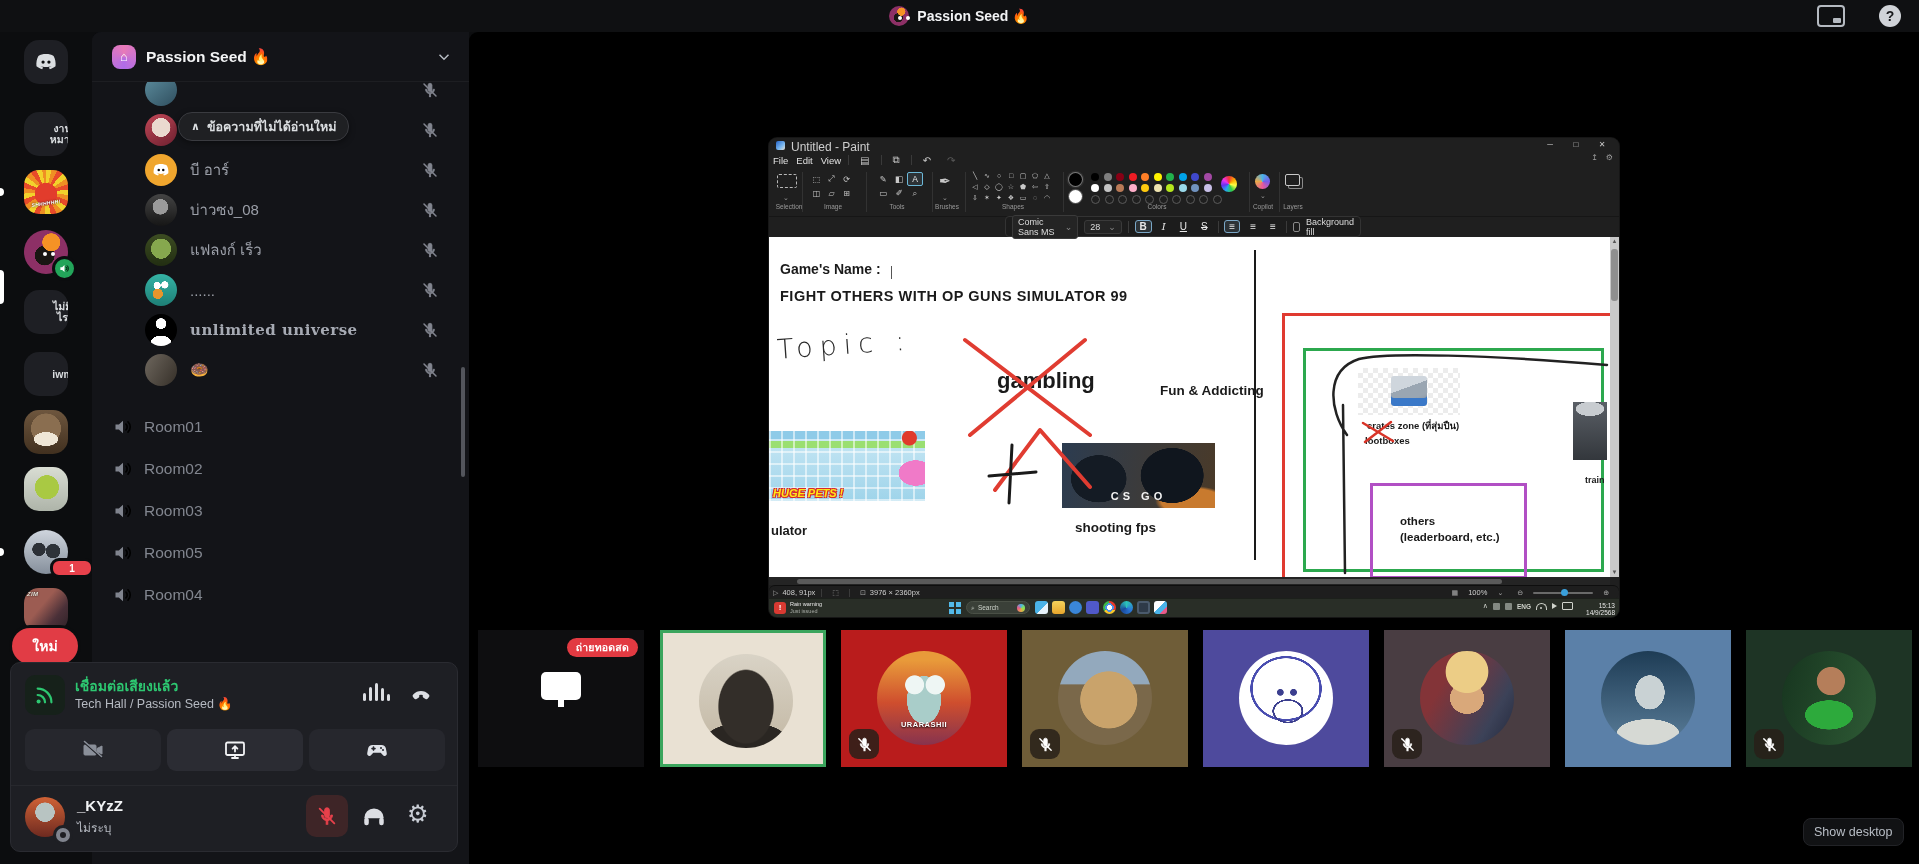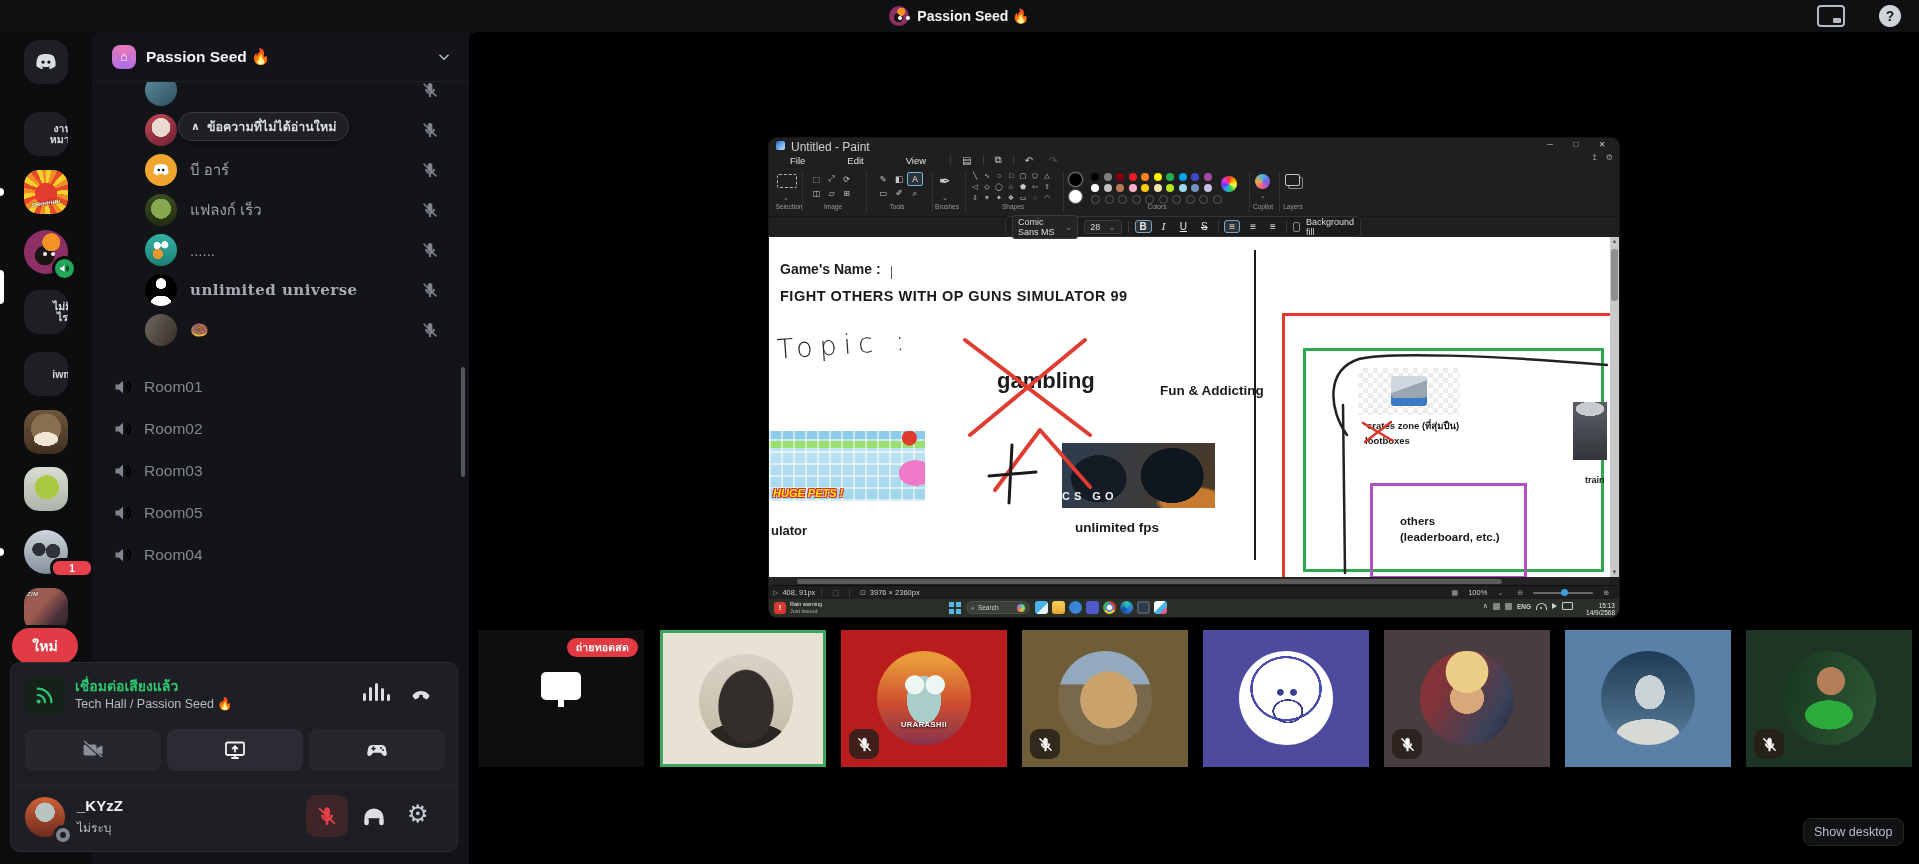--- a/index.html
+++ b/index.html
@@ -98,21 +98,21 @@
   .stage{position:absolute;left:469px;top:32px;width:1450px;height:832px;background:#000;border-radius:9px 0 0 0;}
   
   .screen{position:absolute;left:300px;top:106px;width:850px;height:479px;background:#1f1f1f;border-radius:8px;overflow:hidden;box-shadow:0 0 0 1px #161616;}
   .p-titlebar{position:absolute;left:0;top:0;width:850px;height:14px;background:#1f1f1f;}
   .p-logo{position:absolute;left:7px;top:3px;width:9px;height:9px;border-radius:2px;background:linear-gradient(135deg,#2563c8,#7ab8f0 60%,#e8e0d0);}
   .p-title{position:absolute;left:22px;top:2px;color:#cfcfcf;font-size:12px;}
   .p-winbtns{position:absolute;right:4px;top:0;display:flex;}
   .p-winbtns i{width:26px;height:13px;color:#c8c8c8;font-size:8px;font-style:normal;display:flex;align-items:center;justify-content:center;}
   .p-topicons{position:absolute;right:6px;top:15px;color:#9a9a9a;font-size:8px;display:flex;gap:8px;}
   .p-menubar{position:absolute;left:0;top:14px;width:850px;height:16px;display:flex;align-items:center;gap:0;}
-  .p-menu{color:#e0e0e0;font-size:9.5px;padding:0 21px;}
+  .p-menu{color:#e0e0e0;font-size:9.5px;padding:0 4px;}
   .p-mico{color:#c8c8c8;font-size:10px;padding:0 8px;}
   .p-mico.dim{color:#5a5a5a;}
   .p-msep{width:1px;height:10px;background:#3a3a3a;margin:0 3px;}
   .p-ribbon{position:absolute;left:0;top:30px;width:850px;height:48px;background:#1f1f1f;border-bottom:1px solid #161616;}
   .rb-div{position:absolute;top:4px;height:40px;width:1px;background:#323232;}
   .rb-lbl{position:absolute;top:35px;color:#9a9a9a;font-size:6.5px;text-align:center;}
   .rb-sel{position:absolute;left:8px;top:6px;width:18px;height:12px;border:1px dashed #b8b8b8;border-radius:2px;}
   .rb-caret{position:absolute;color:#9a9a9a;font-size:7px;}
   .rb-grid{position:absolute;display:grid;color:#c8c8c8;}
   .rb-grid span{display:flex;align-items:center;justify-content:center;}
@@ -137,21 +137,21 @@
   .ttb-lbl{color:#ddd;font-size:9px;}
   
   .p-canvas{position:absolute;left:0;top:99px;width:841px;height:340px;background:#fff;overflow:hidden;}
   .cv-t{position:absolute;color:#1a1a1a;font-weight:bold;white-space:nowrap;}
   .topic{position:absolute;left:8px;top:92px;color:#2a2a2a;font-size:27px;font-weight:300;letter-spacing:7px;transform:rotate(-4deg);font-family:"DejaVu Sans",sans-serif;}
   .ibeam{position:absolute;left:122px;top:29px;width:1px;height:13px;background:#555;}
   .divline{position:absolute;left:485px;top:13px;width:2px;height:310px;background:#1a1a1a;}
   .petimg{position:absolute;left:0;top:194px;width:156px;height:70px;background:radial-gradient(circle at 90% 10%,#e03a2c 0 7px,transparent 8px),radial-gradient(ellipse 18% 30% at 94% 60%,#f07ac8 0 60%,transparent 61%),repeating-linear-gradient(0deg,rgba(255,255,255,.55) 0 2px,transparent 2px 12px),repeating-linear-gradient(90deg,rgba(255,255,255,.55) 0 2px,transparent 2px 12px),linear-gradient(180deg,#8ecbe8 0 14%,#9adf72 14% 24%,#bfe3f2 24%,#9fd4ea);}
   .petcap{position:absolute;left:4px;bottom:2px;color:#ffe818;font-size:11px;font-weight:bold;font-style:italic;text-shadow:1px 1px 0 #d82a2a,-1px 1px 0 #d82a2a,1px -1px 0 #d82a2a,-1px -1px 0 #d82a2a;}
   .csgoimg{position:absolute;left:293px;top:206px;width:153px;height:65px;background:radial-gradient(ellipse 30% 60% at 24% 55%,#141b24 0 60%,transparent 61%),radial-gradient(ellipse 34% 70% at 72% 50%,#10161e 0 60%,transparent 61%),radial-gradient(ellipse 40% 40% at 85% 90%,#c87a2e 0 50%,transparent 60%),linear-gradient(100deg,#2c3c50,#4a3a28);}
-  .csgocap{position:absolute;left:0;right:0;bottom:6px;color:#f2f2f2;font-size:11px;font-weight:bold;letter-spacing:4px;}
+  .csgocap{position:absolute;left:0;right:0;bottom:6px;text-align:center;color:#f2f2f2;font-size:11px;font-weight:bold;letter-spacing:4px;}
   .redrect{position:absolute;left:513px;top:76px;width:328px;height:264px;border-left:3px solid #e03a30;border-top:3px solid #e03a30;box-sizing:border-box;}
   .greenrect{position:absolute;left:534px;top:111px;width:301px;height:224px;border:3px solid #2ca84e;box-sizing:border-box;}
   .purplerect{position:absolute;left:601px;top:246px;width:157px;height:96px;border:3px solid #b14fc4;box-sizing:border-box;}
   .lootbox{position:absolute;left:589px;top:131px;width:102px;height:47px;background:repeating-conic-gradient(#ececec 0 25%,#fff 0 50%) 0 0/10px 10px;}
   .lootbox:after{content:'';position:absolute;left:33px;top:8px;width:36px;height:30px;background:linear-gradient(160deg,#cfd6dd 0 40%,#9aa6b2 40% 70%,#7e8a96),linear-gradient(#b8c2cc,#8a98a6);border-radius:3px;box-shadow:inset 0 -8px 0 #3a78c8;}
   .trainimg{position:absolute;left:804px;top:165px;width:34px;height:58px;background:radial-gradient(ellipse 70% 20% at 50% 12%,#c8ccd0 0 60%,transparent 61%),linear-gradient(#5a5f66,#33373c);}
   .cv-svg{position:absolute;left:0;top:0;width:841px;height:340px;}
   
   .p-vscroll{position:absolute;left:841px;top:99px;width:9px;height:340px;background:#c9c9c9;}
   .p-vscroll .thumb{position:absolute;left:1px;top:12px;width:7px;height:52px;background:#8f8f8f;border-radius:3px;}
@@ -301,20 +301,32 @@
         </div>
         <div class="mrow">
           <span class="m-av av-m3">
             <svg viewBox="0 0 24 24">
               <path d="M5 6.5c2-1.2 4-1.8 7-1.8s5 .6 7 1.8c1.5 2.8 2.2 6 1.8 9.5-1.8 1.4-3.6 2.2-5.3 2.6l-.8-1.6c1-.3 1.9-.8 2.6-1.3-2.8 1.3-7.8 1.3-10.6 0 .7.5 1.6 1 2.6 1.3l-.8 1.6c-1.7-.4-3.5-1.2-5.3-2.6C2.8 12.5 3.5 9.3 5 6.5z"></path>
               <circle cx="9.3" cy="12" r="1.5" fill="#0c0d0f"></circle>
               <circle cx="14.7" cy="12" r="1.5" fill="#0c0d0f"></circle>
             </svg>
           </span>
           <span class="mname">บี อาร์</span>
+          <span class="mmic">
+            <svg viewBox="0 0 24 24">
+              <path d="M12 3a2.6 2.6 0 0 0-2.6 2.6v5.8a2.6 2.6 0 0 0 5.2 0V5.6A2.6 2.6 0 0 0 12 3z"></path>
+              <path d="M6 11a6 6 0 0 0 12 0h-1.8a4.2 4.2 0 0 1-8.4 0H6z"></path>
+              <rect x="11.1" y="17" width="1.8" height="4"></rect>
+              <path d="M4 4l16 16" fill="none" stroke-width="2" stroke-linecap="round"></path>
+            </svg>
+          </span>
+        </div>
+        <div class="mrow">
+          <span class="m-av av-m4"></span>
+          <span class="mname">บ่าวซง_08</span>
           <span class="mmic">
             <svg viewBox="0 0 24 24">
               <path d="M12 3a2.6 2.6 0 0 0-2.6 2.6v5.8a2.6 2.6 0 0 0 5.2 0V5.6A2.6 2.6 0 0 0 12 3z"></path>
               <path d="M6 11a6 6 0 0 0 12 0h-1.8a4.2 4.2 0 0 1-8.4 0H6z"></path>
               <rect x="11.1" y="17" width="1.8" height="4"></rect>
               <path d="M4 4l16 16" fill="none" stroke-width="2" stroke-linecap="round"></path>
             </svg>
           </span>
         </div>
         <div class="mrow">
@@ -596,21 +608,21 @@
         <span class="cv-t" style="left:228px;top:131px;font-size:22px;font-weight:800">gambling</span>
         <span class="cv-t" style="left:391px;top:146px;font-size:13.5px">Fun &amp; Addicting</span>
         <span class="divline"></span>
         <div class="petimg">
           <span class="petcap">HUGE PETS !</span>
         </div>
         <span class="cv-t" style="left:2px;top:286px;font-size:13px">ulator</span>
         <div class="csgoimg">
           <span class="csgocap">CS GO</span>
         </div>
-        <span class="cv-t" style="left:306px;top:283px;font-size:13.5px">unlimited fps</span>
+        <span class="cv-t" style="left:306px;top:283px;font-size:13.5px">shooting fps</span>
         <div class="redrect"></div>
         <div class="greenrect"></div>
         <div class="lootbox"></div>
         <span class="cv-t" style="left:598px;top:181px;font-size:9.5px">crates zone (ที่สุ่มปืน)</span>
         <span class="cv-t" style="left:596px;top:198px;font-size:9.5px">lootboxes</span>
         <div class="purplerect"></div>
         <span class="cv-t" style="left:631px;top:278px;font-size:11.5px">others</span>
         <span class="cv-t" style="left:631px;top:294px;font-size:11.5px">(leaderboard, etc.)</span>
         <div class="trainimg"></div>
         <span class="cv-t" style="left:816px;top:238px;font-size:9px">train</span>

